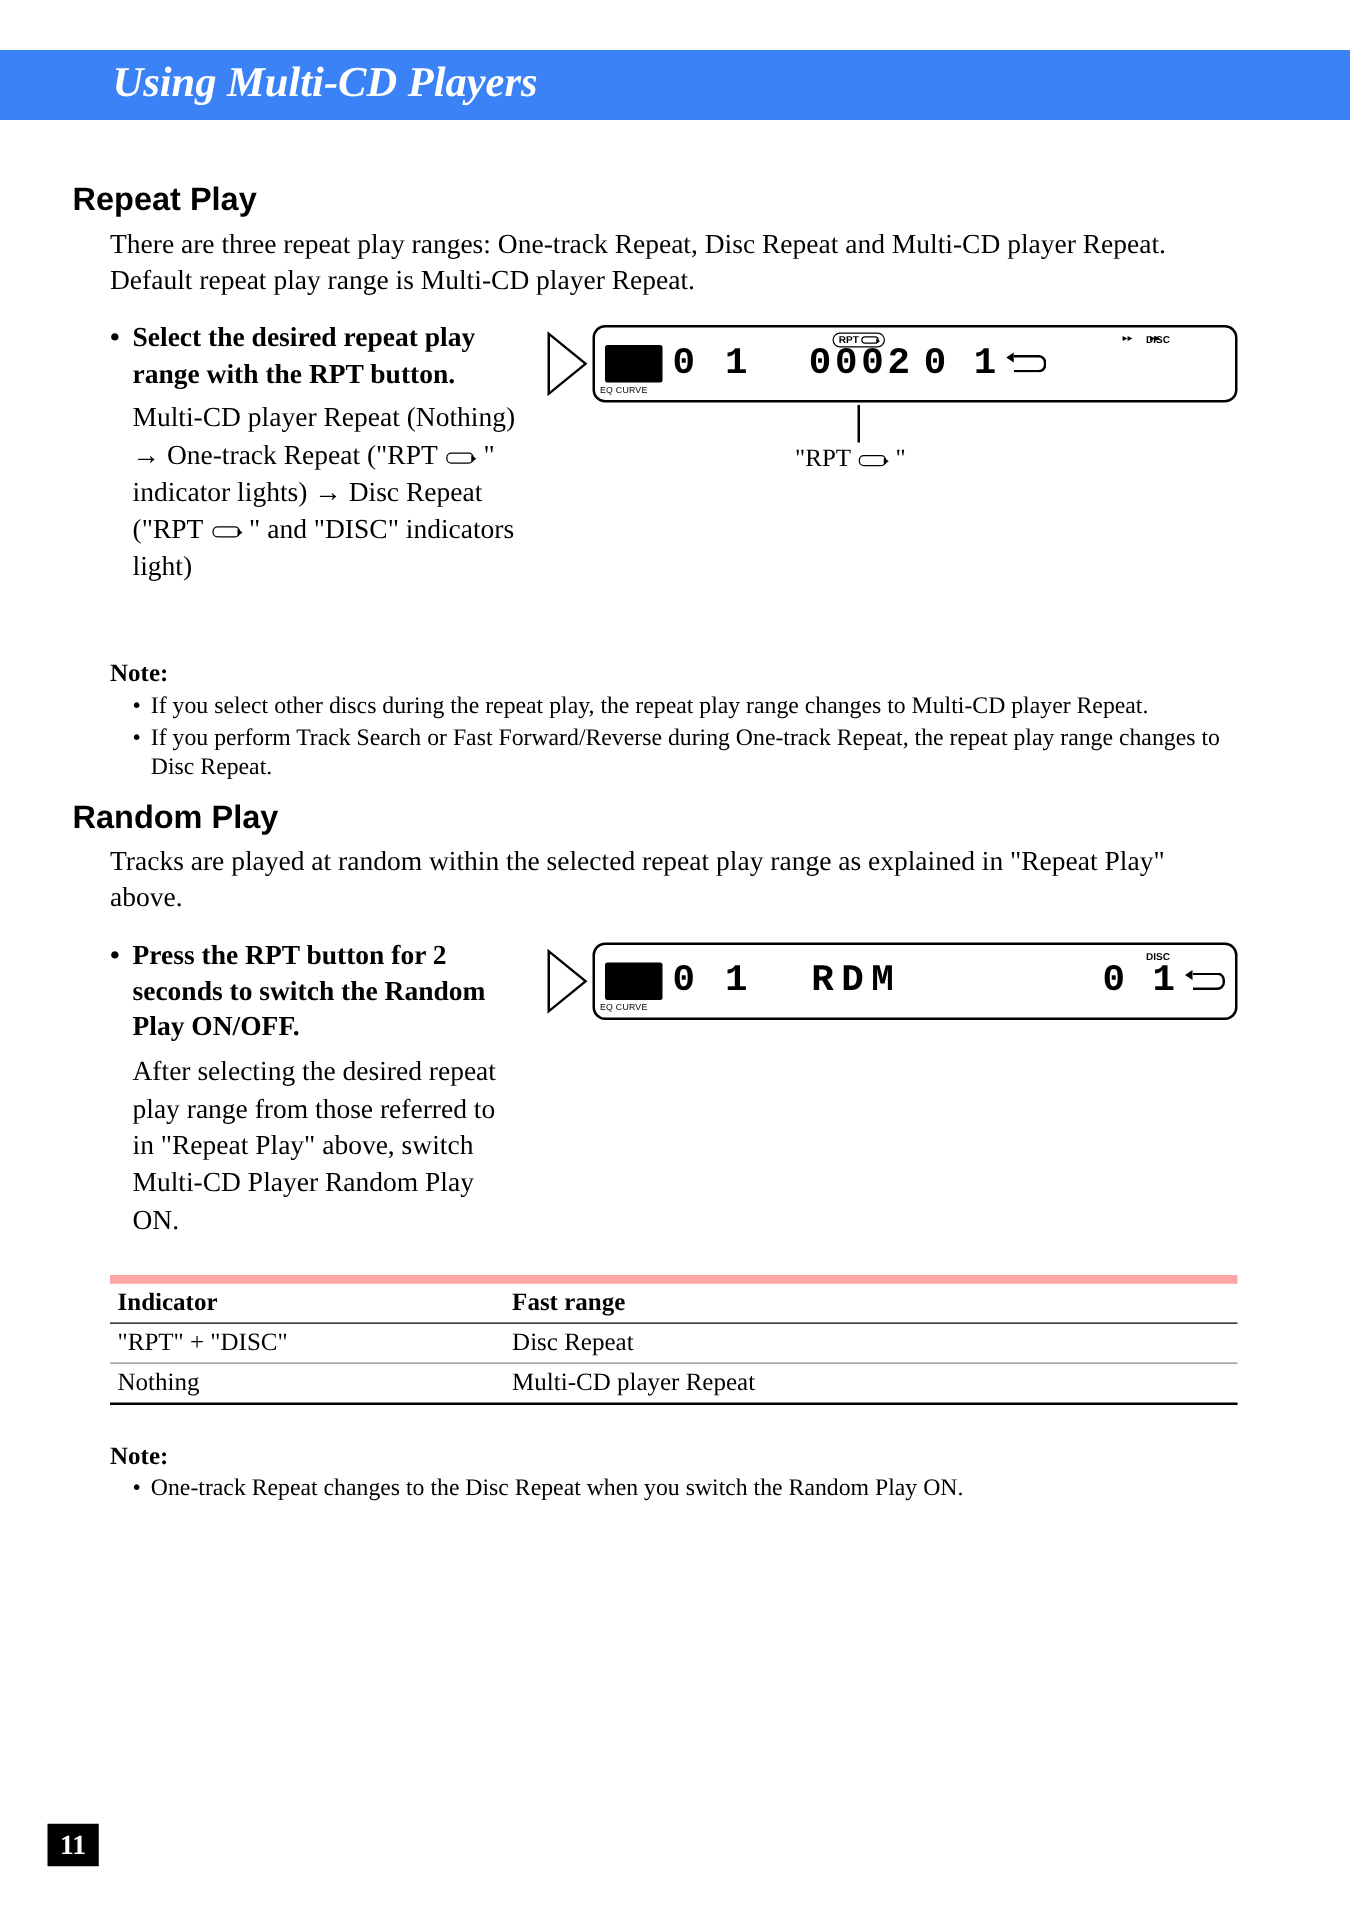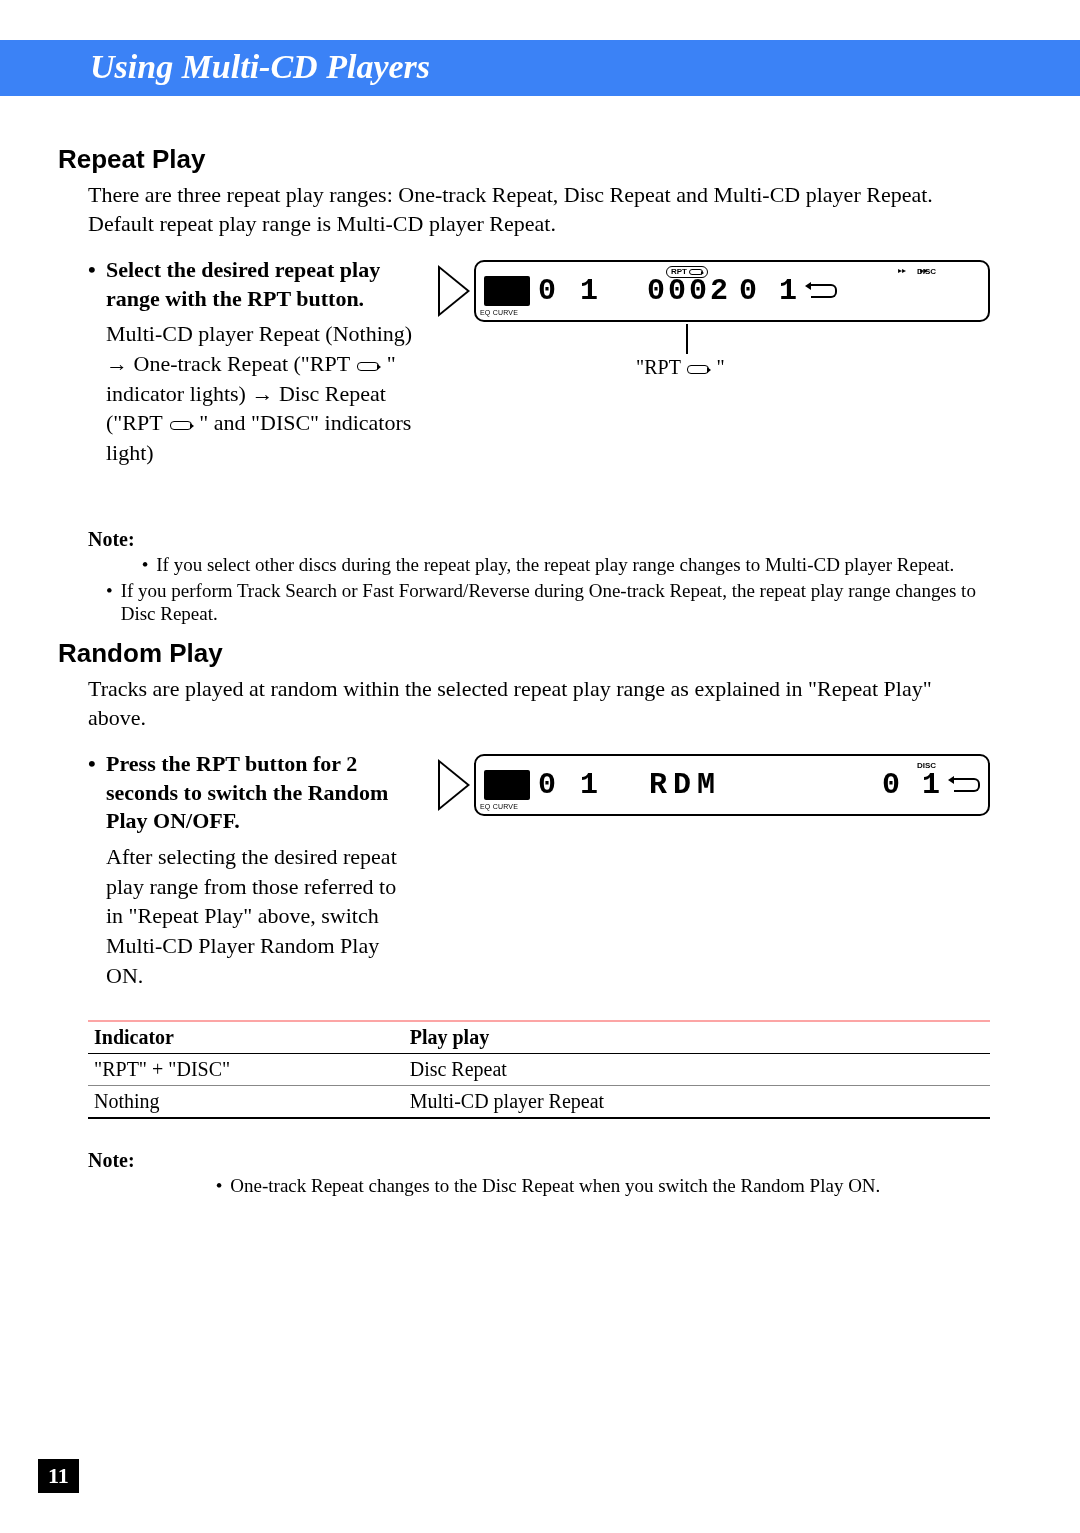--- a/index.html
+++ b/index.html
@@ -211,36 +211,35 @@
   }
   .note-list {
     margin-left: 48px;
     font-size: 19px;
     line-height: 1.25;
     list-style: none;
   }
   .note-list li {
     display: flex;
     margin-top: 2px;
-    justify-content: center;
   }
   .note-list li::before {
     content: "•";
     margin-right: 8px;
   }
   .tbl {
     width: 100%;
     border-collapse: collapse;
     margin: 8px 0 0 0;
     font-size: 20px;
   }
   .tbl th {
     text-align: left;
     font-weight: bold;
-    border-top: 2px solid #fca5a5;
+    border-top: 7px solid #fca5a5;
     border-bottom: 1px solid #000;
     padding: 4px 6px;
   }
   .tbl td {
     border-bottom: 1px solid #888;
     padding: 4px 6px;
   }
   .tbl tr:last-child td { border-bottom: 2px solid #000; }
   .table-wrap {
     margin: 30px 0 0 30px;
@@ -359,21 +358,21 @@
         </div>
       </div>
     </div>
   </div>
 
   <div class="table-wrap">
     <table class="tbl">
       <thead>
         <tr>
           <th style="width:35%">Indicator</th>
-          <th>Play play</th>
+          <th>Fast range</th>
         </tr>
       </thead>
       <tbody>
         <tr>
           <td>"RPT" + "DISC"</td>
           <td>Disc Repeat</td>
         </tr>
         <tr>
           <td>Nothing</td>
           <td>Multi-CD player Repeat</td>

